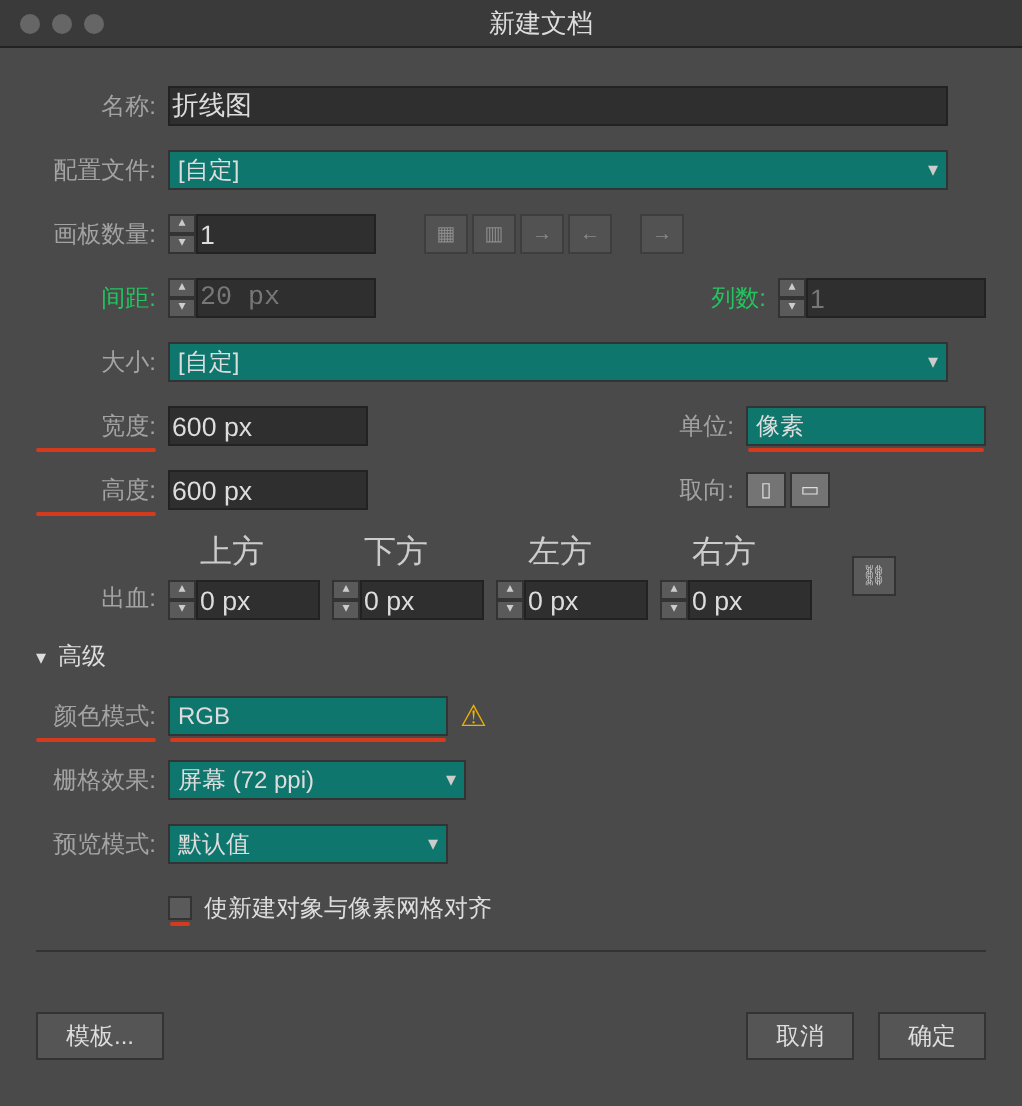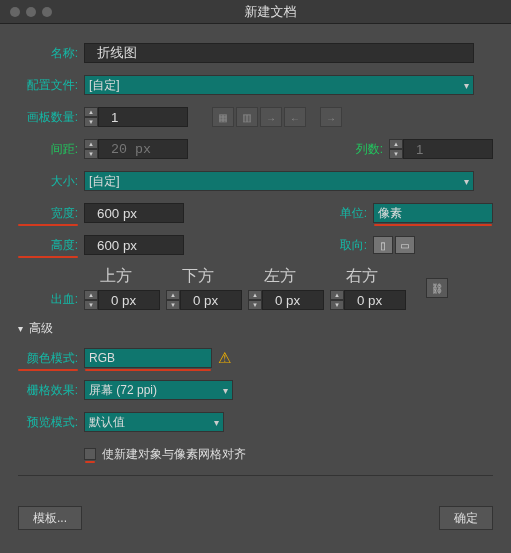--- a/index.html
+++ b/index.html
@@ -4,23 +4,23 @@
 <style>
 * { box-sizing: border-box; margin: 0; padding: 0; font-family: Arial, "Microsoft YaHei", sans-serif; }
 body { background: #4a4a4a; width: 511px; height: 553px; overflow: hidden; }
 .dialog { width: 511px; height: 553px; background: #4a4a4a; color: #ddd; font-size: 12px; }
 .titlebar { background: #3a3a3a; height: 24px; display: flex; align-items: center; position: relative; border-bottom: 1px solid #222; }
 .traffic { display: flex; gap: 6px; margin-left: 10px; }
 .dot { width: 10px; height: 10px; border-radius: 50%; background: #666; }
 .title { position: absolute; left: 0; right: 0; text-align: center; color: #ddd; font-size: 13px; margin-left: 30px; }
 .content { padding: 18px 18px 8px 18px; }
 .row { display: flex; align-items: center; margin-bottom: 10px; min-height: 22px; }
-.label { width: 60px; text-align: right; margin-right: 6px; color: #14b8a6; }
+.label { width: 60px; text-align: right; margin-right: 6px; color: #a3a3a3; }
 .label.dim { color: #22c55e; }
-.input-text { background: #2f2f2f; border: 1px solid #222; color: #ddd; height: 20px; padding: 0 12px; }
+.input-text { background: #2f2f2f; border: 1px solid #222; color: #ddd; height: 20px; padding: 0 1px; }
 .input-text.dim { color: #777; }
 .select { background: #0f766e; border: 1px solid #333; color: #ddd; height: 20px; display: flex; align-items: center; padding: 4px 4px; position: relative; }
 .select::after { content: "▾"; position: absolute; right: 4px; font-size: 10px; color: #ccc; }
 .spinner { display: flex; }
 .spin-btns { display: flex; flex-direction: column; width: 14px; }
 .spin-btn { height: 10px; background: #5a5a5a; border: 1px solid #333; font-size: 7px; line-height: 7px; text-align: center; color: #ccc; cursor: pointer; }
 .icon-btn { width: 22px; height: 20px; background: #5a5a5a; border: 1px solid #333; display: inline-flex; align-items: center; justify-content: center; font-size: 10px; color: #ccc; }
 .icon-btn.dim { opacity: 0.5; }
 .group { display: flex; gap: 2px; }
 .underline-red { position: relative; }
@@ -183,21 +183,21 @@
       </div>
     </div>
 
     <div class="section-hdr">
       <span class="tri">▾</span>
       <span>高级</span>
     </div>
 
     <div class="row">
       <div class="label underline-red">颜色模式:</div>
-      <div class="select underline-red" style="width:128px">
+      <div class="select underline-red" style="width:140px">
           <span>RGB</span>
         </div>
       <span class="warn">⚠</span>
     </div>
 
     <div class="row">
       <div class="label">栅格效果:</div>
       <div class="select" style="width:149px">
           <span>屏幕 (72 ppi)</span>
         </div>
@@ -217,19 +217,22 @@
     </div>
 
     <div class="hr"></div>
   </div>
 
   <div class="footer">
     <div class="btn">
         <span>模板...</span>
       </div>
     <div class="spacer"></div>
+    <div class="btn">
+        <span>取消</span>
+      </div>
     <div style="width:12px"></div>
     <div class="btn">
         <span>确定</span>
       </div>
   </div>
 
 </div>
 
 </body></html>

